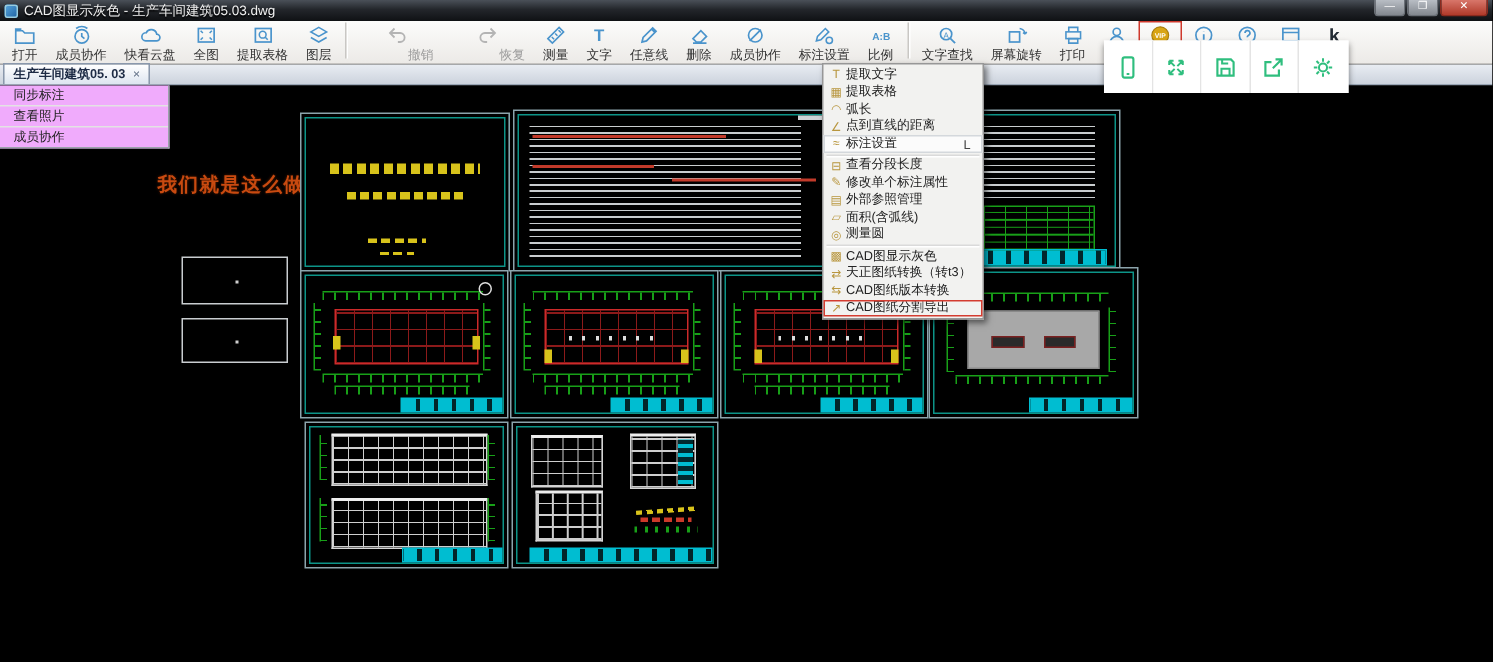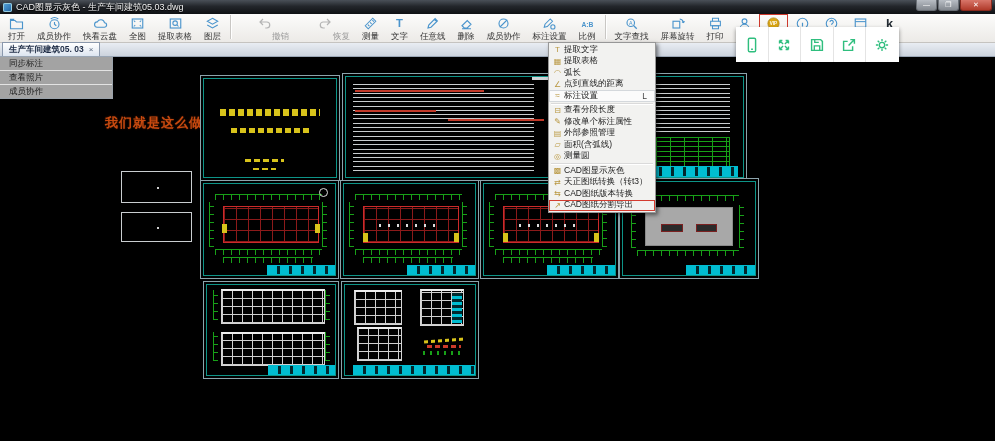--- a/index.html
+++ b/index.html
@@ -39,21 +39,21 @@
   .qbtn svg{width:18px;height:18px;}
   
   #tabbar{position:absolute;left:0;top:43px;width:995px;height:14px;box-sizing:border-box;
     background:linear-gradient(#e9edf3,#ccd3dd);border-bottom:1px solid #9aa6b5;display:flex;align-items:flex-end;}
   .tab{height:13px;margin-left:2px;padding:0 6px;display:flex;align-items:center;gap:5px;
     background:linear-gradient(#ffffff,#dde5f0);border:1px solid #8a98ac;border-bottom:none;
     font-size:8.5px;font-weight:bold;color:#1d2b45;}
   .tab .x{font-size:8px;color:#5a6a80;font-weight:normal;}
   
   #canvas{position:absolute;left:0;top:57px;width:995px;height:384px;background:#000;}
-  #ctxpanel{position:absolute;left:0;top:0;width:112px;background:#a3a3a3;
+  #ctxpanel{position:absolute;left:0;top:0;width:112px;background:#f0abfc;
     border:1px solid #9aa2aa;border-left:none;border-top:none;z-index:30;}
   .ctxitem{height:13px;line-height:13px;font-size:8.5px;color:#222;padding-left:9px;border-bottom:1px solid #e3e3e3;}
   .ctxitem:last-child{border-bottom:none;}
   #slogan{position:absolute;left:105px;top:57px;font-size:13px;font-weight:bold;color:#c84a10;
     letter-spacing:1px;text-shadow:0 0 2px #5a1e00;}
   .ghostrect{position:absolute;border:1px solid #c9cdd0;}
   .ghostrect i{position:absolute;left:50%;top:50%;width:2px;height:2px;background:#cfcfcf;}
   
   .sh{position:absolute;background:#000;border:1px solid #8ca4ac;
       box-shadow:inset 0 0 0 2px #000,inset 0 0 0 3px #0d9488;}

